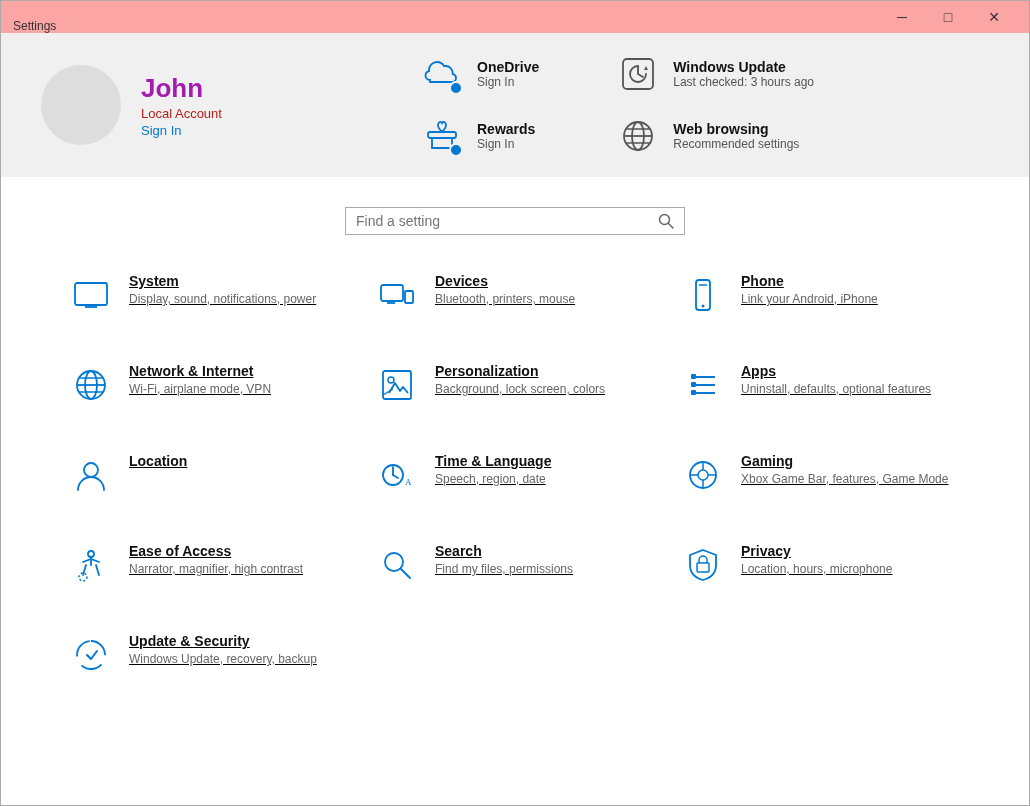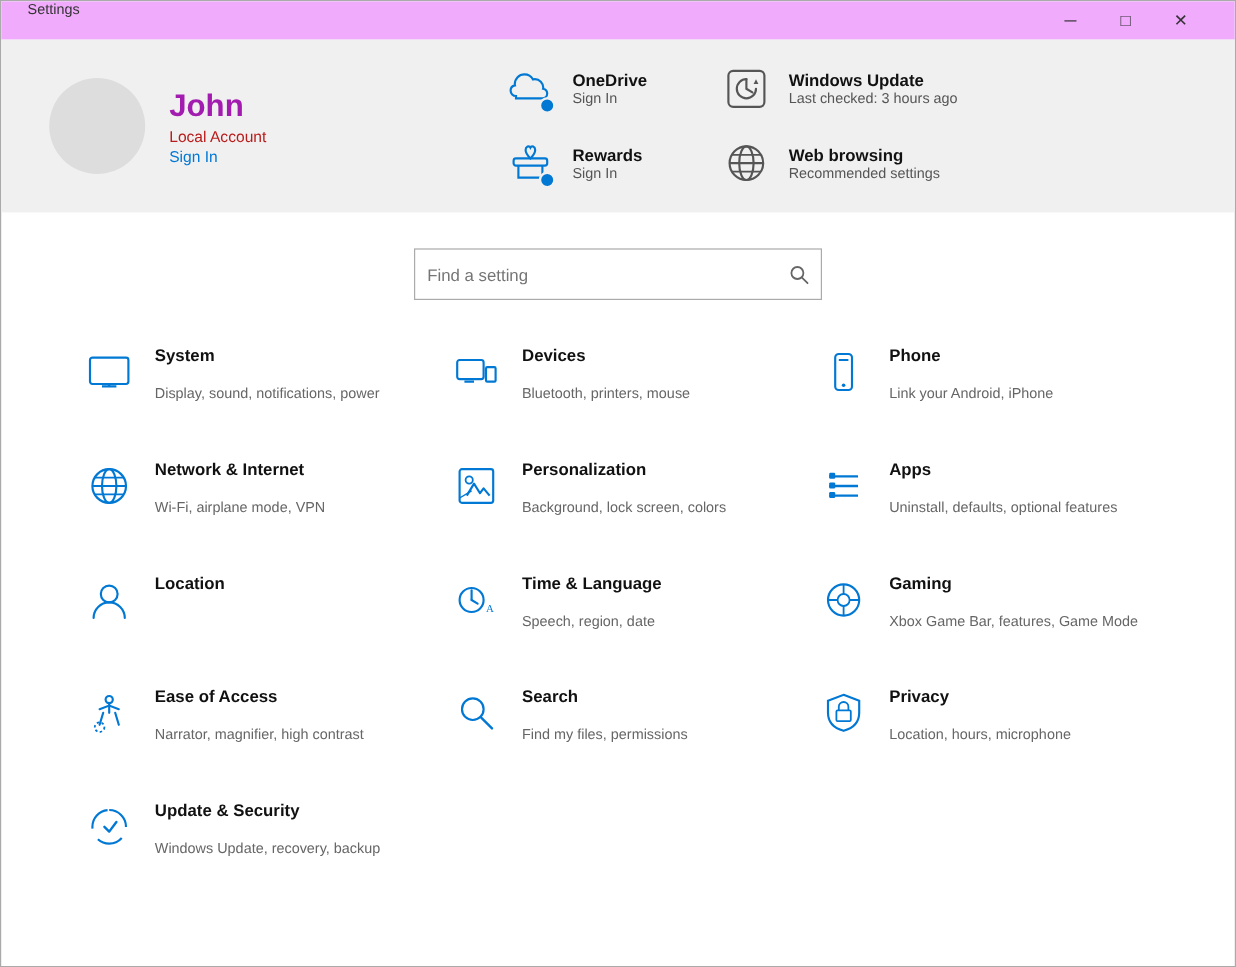--- a/index.html
+++ b/index.html
@@ -7,25 +7,25 @@
       font-family: 'Segoe UI', sans-serif;
       background: #fff;
       width: 1030px;
       height: 806px;
       overflow: hidden;
       border: 1px solid #aaa;
     }
 
     
     .titlebar {
-      background: #f0abfc;
+      background: #fca5a5;
       height: 32px;
       display: flex;
-      align-items: flex-start;
-      padding: 0 22px;
+      align-items: flex-end;
+      padding: 0 12px;
       user-select: none;
     }
     .titlebar-title {
       font-size: 12px;
       color: #333;
       flex: 1;
     }
     .titlebar-buttons {
       display: flex;
       gap: 0;
@@ -68,21 +68,21 @@
       justify-content: center;
       flex-shrink: 0;
     }
     .profile-info { display: flex; flex-direction: column; gap: 2px; }
     .profile-name { font-size: 26px; font-weight: 700; color: #a21caf; }
     .profile-type { font-size: 13px; color: #b91c1c; }
     .profile-signin { font-size: 13px; color: #0078d4; cursor: pointer; text-decoration: none; }
 
     .services-section {
       display: flex;
-      gap: 62px;
+      gap: 78px;
       margin-left: 60px;
     }
     .service-column { display: flex; flex-direction: column; gap: 20px; }
     .service-item {
       display: flex;
       align-items: center;
       gap: 14px;
       cursor: pointer;
     }
     .service-icon-wrap {
@@ -110,21 +110,21 @@
     .service-sub { font-size: 12px; color: #555; }
 
     
     .search-section {
       padding: 30px 20px 20px;
       display: flex;
       justify-content: center;
     }
     .search-box {
       width: 340px;
-      height: 43px;
+      height: 28px;
       border: 1px solid #aaa;
       display: flex;
       align-items: center;
       padding: 0 10px;
       gap: 8px;
       background: #fff;
     }
     .search-box input {
       flex: 1;
       border: none;
@@ -160,21 +160,21 @@
     }
     .setting-icon {
       width: 44px;
       height: 44px;
       flex-shrink: 0;
       display: flex;
       align-items: center;
       justify-content: center;
     }
     .setting-icon svg { width: 36px; height: 36px; }
-    .setting-text { display: flex; flex-direction: column; gap: 16px; }
+    .setting-text { display: flex; flex-direction: column; gap: 2px; text-decoration: underline; }
     .setting-title { font-size: 14px; font-weight: 600; color: #111; }
     .setting-desc { font-size: 12px; color: #666; line-height: 1.4; }
   </style>
 </head>
 <body>
 
 <div class="titlebar">
   <span class="titlebar-title">Settings</span>
   <div class="titlebar-buttons">
     <button class="titlebar-btn">─</button>

